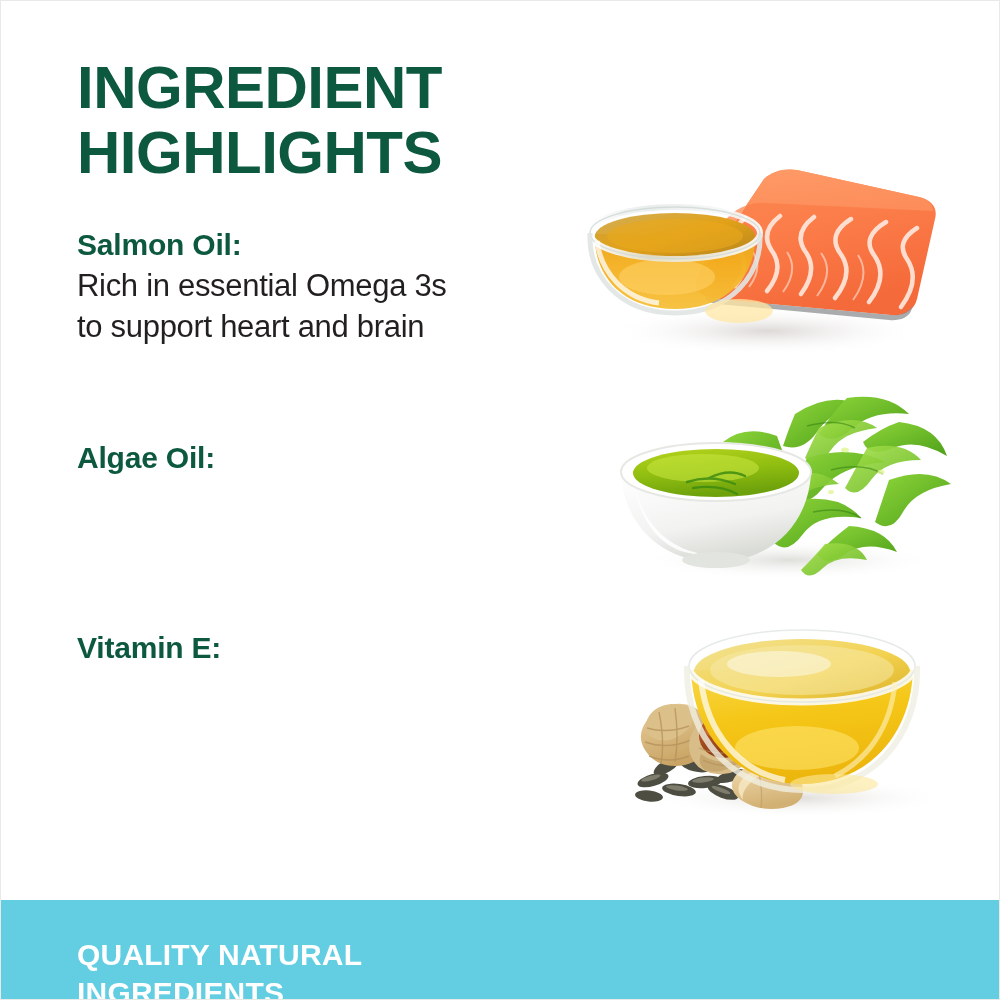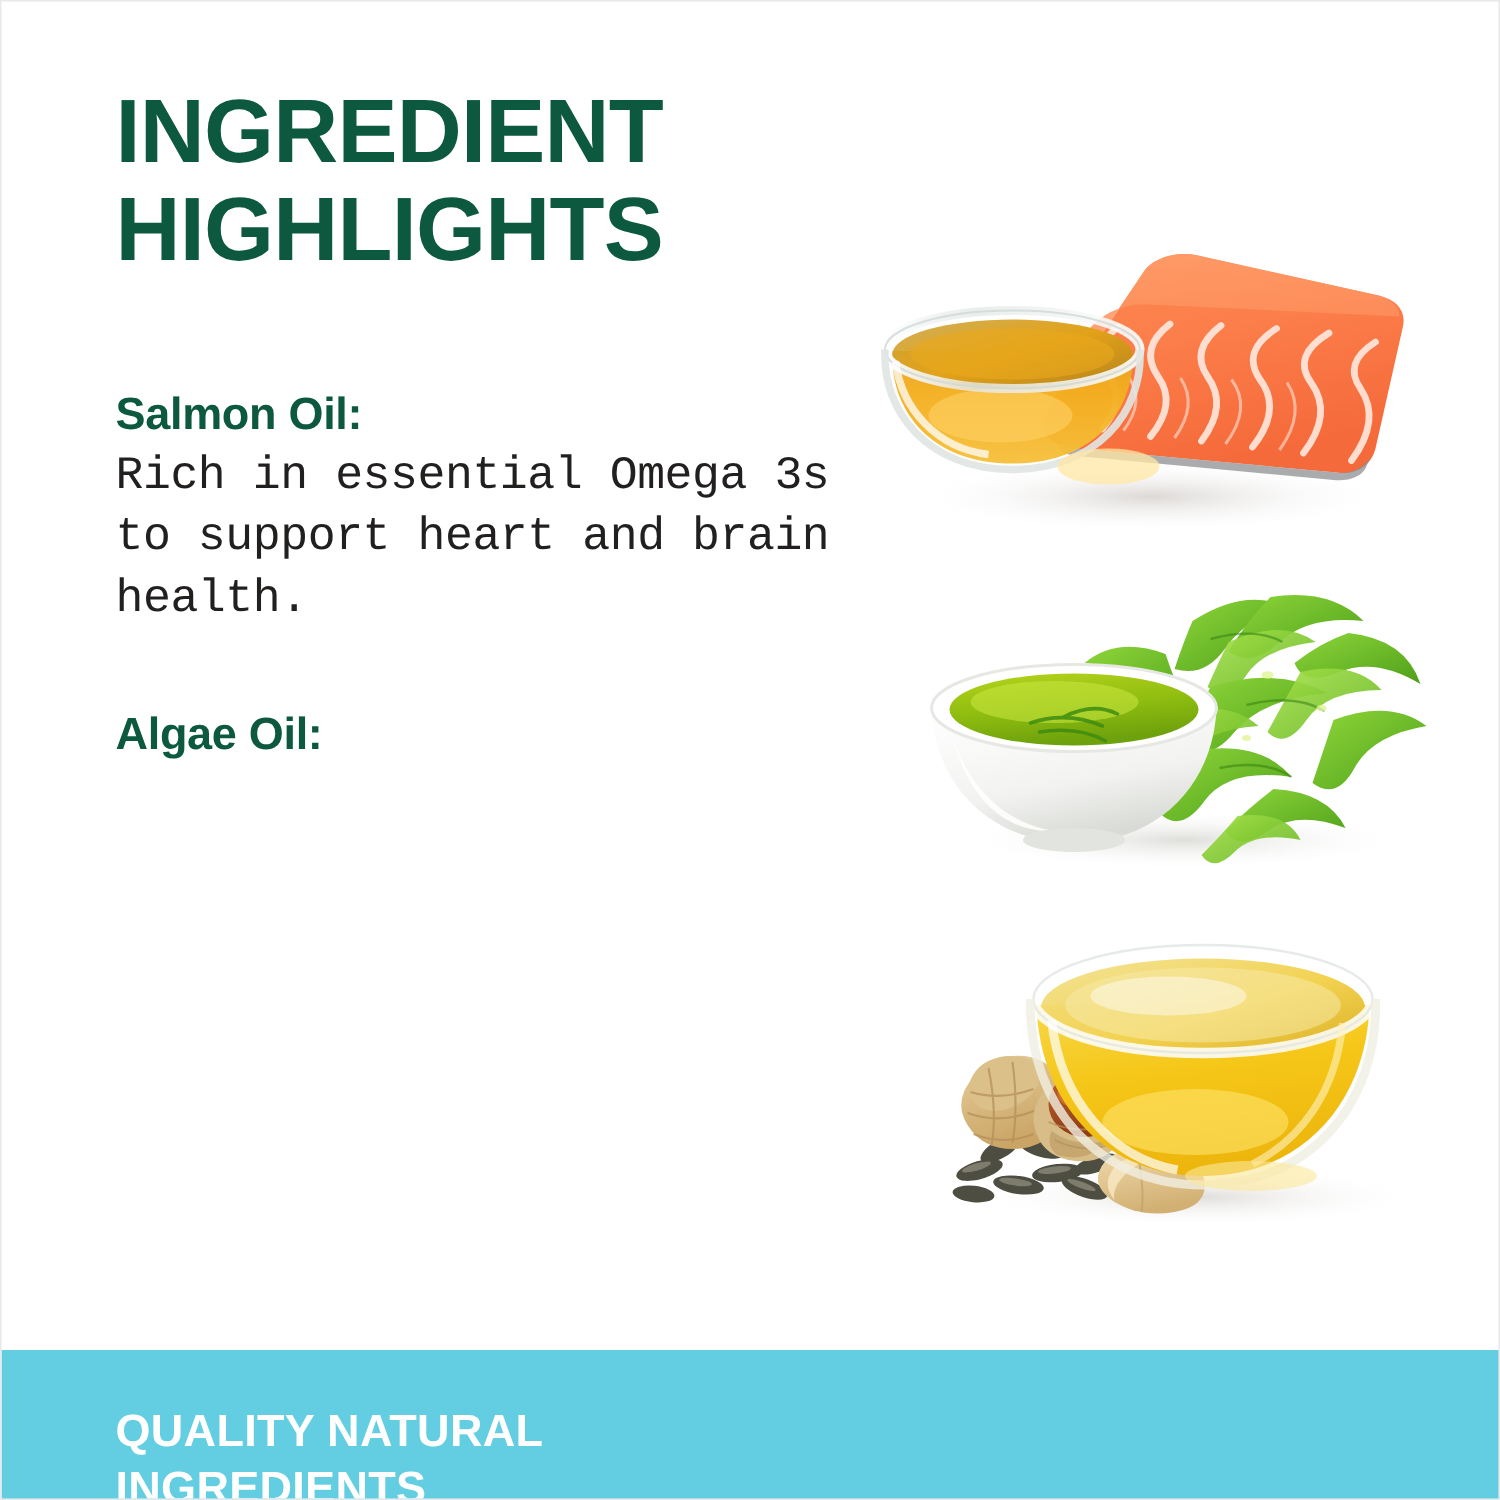--- a/index.html
+++ b/index.html
@@ -24,40 +24,40 @@
     width:560px;
     font-size:60px;
     font-weight:bold;
     line-height:1.08;
     letter-spacing:-0.5px;
     color:#0d5940;
   }
   #page-title .tl { display:block; }
 
   
-  .ingredient-block { position:absolute; left:76px; width:530px;margin-top:32px; }
+  .ingredient-block { position:absolute; left:76px; width:530px; }
   #block-0 { top:226px; }
   #block-1 { top:439px; }
   #block-2 { top:629px; }
 
   .ing-name {
     font-size:30px;
     font-weight:bold;
     color:#0d5940;
     line-height:1.2;
     letter-spacing:-0.2px;
     margin-bottom:3px;
   }
   .ing-desc {
     font-size:31px;
     color:#221f1f;
     line-height:1.32;
     letter-spacing:-0.3px;
   }
-  .ing-desc .dl { display:block; white-space:nowrap;font-family:Liberation Mono, monospace; }
+  .ing-desc .dl { display:block; white-space:nowrap; }
 
   
   .photo { position:absolute; }
   #photo-salmon { left:566px; top:158px; width:408px; height:204px; }
   #photo-algae  { left:598px; top:383px; width:372px; height:204px; }
   #photo-vitamine { left:618px; top:607px; width:352px; height:216px; }
   .photo svg { display:block; width:100%; height:100%; }
 
   
   #bottom-banner {
@@ -86,29 +86,29 @@
   <h1 id="page-title">
     <span class="tl">INGREDIENT</span>
     <span class="tl">HIGHLIGHTS</span>
   </h1>
 
   <div class="ingredient-block" id="block-0">
     <div class="ing-name">Salmon Oil:</div>
     <div class="ing-desc">
       <span class="dl">Rich in essential Omega 3s</span>
       <span class="dl">to support heart and brain</span>
-      <span class="dl">health.</span>
     </div>
   </div>
 
   <div class="ingredient-block" id="block-1">
     <div class="ing-name">Algae Oil:</div>
   </div>
 
   <div class="ingredient-block" id="block-2">
+    <div class="ing-name">Vitamin E:</div>
     <div class="ing-desc">
     </div>
   </div>
 
   <div class="photo" id="photo-salmon">
     <svg viewBox="0 0 408 204">
       <defs>
         <radialGradient id="salShadow" cx="50%" cy="50%" r="50%">
           <stop offset="0%" stop-color="#b9b2ad" stop-opacity="0.5"></stop>
           <stop offset="100%" stop-color="#ffffff" stop-opacity="0"></stop>

